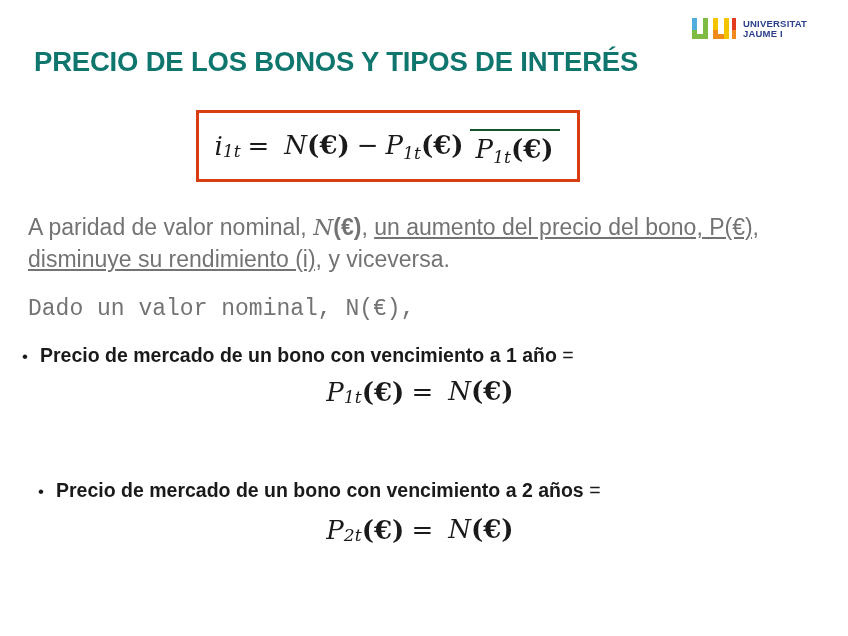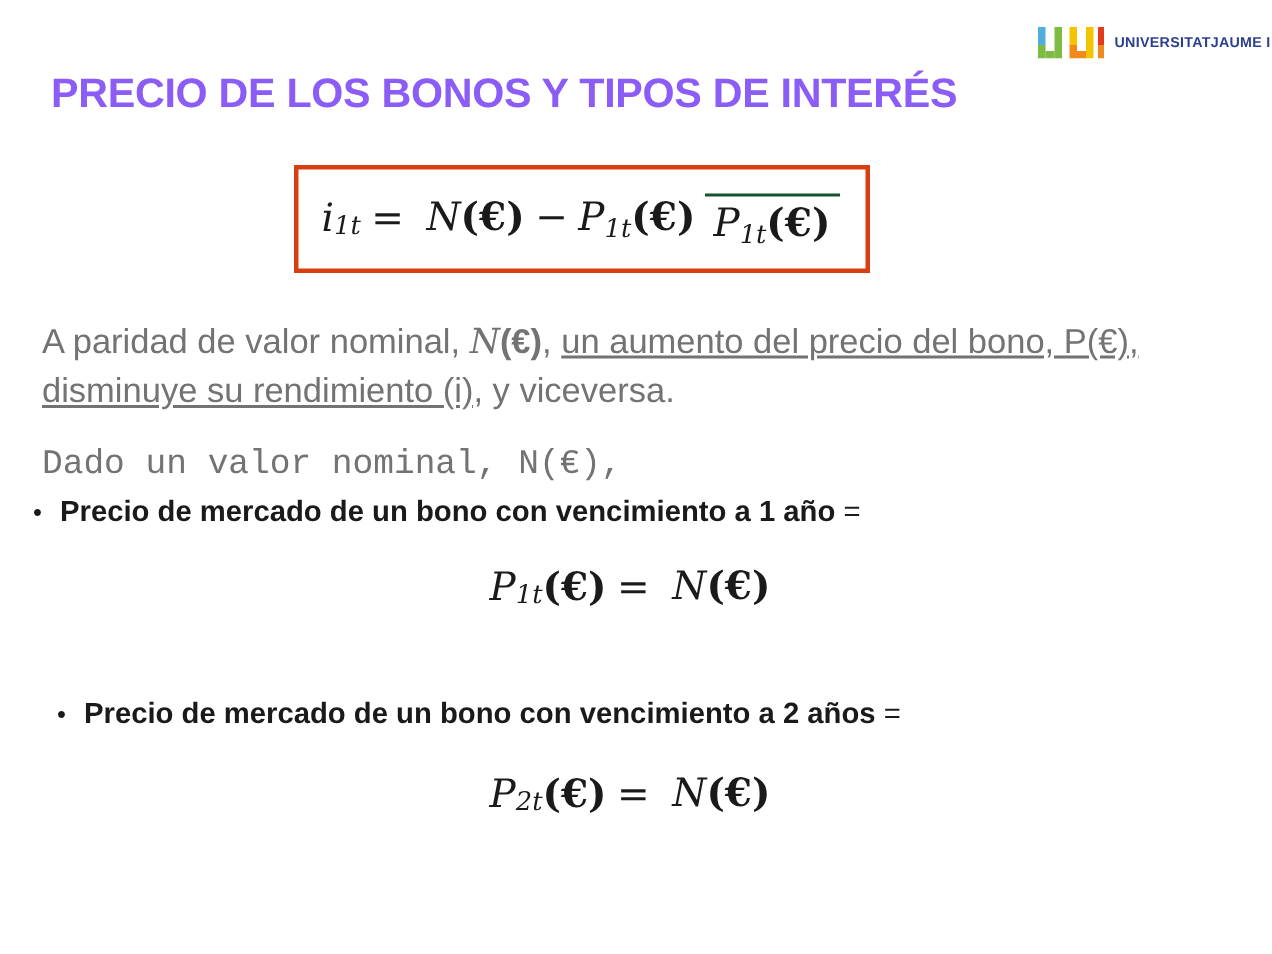--- a/index.html
+++ b/index.html
@@ -23,36 +23,36 @@
     left: 692px;
     display: flex;
     align-items: center;
     gap: 7px;
   }
   .logo-mark {
     display: block;
   }
   .logo-text {
     display: flex;
-    flex-direction: row;
+    flex-direction: column;
     line-height: 1.02;
     color: #2b3f8c;
     font-family: "Liberation Sans", sans-serif;
     font-size: 9.5px;
     font-weight: bold;
     letter-spacing: 0.2px;
   }
 
   
   .slide-title {
     position: absolute;
     top: 46px;
     left: 34px;
     width: 780px;
-    color: #8b5cf6;
+    color: #0f766e;
     font-family: "Liberation Sans", sans-serif;
     font-weight: bold;
     font-size: 27.5px;
     letter-spacing: -0.2px;
     white-space: nowrap;
   }
 
   
   .boxed-eq {
     position: absolute;
@@ -151,21 +151,21 @@
     font-size: 19.5px;
     color: #1a1a1a;
   }
   .bullet-row .dot {
     width: 18px;
     flex: 0 0 18px;
     text-align: left;
     font-size: 17px;
     line-height: 1;
   }
-  .bullet-row .btext { font-weight: bold; }
+  .bullet-row .btext { font-weight: bold; margin-top: 14px; }
   .bullet-row .btext .eqsign { font-weight: normal; }
 
   .b1 { top: 330px; left: 22px; }
   .b2 { top: 465px; left: 38px; }
 
   
   .eq-wrap {
     position: absolute;
     display: flex;
     align-items: center;

